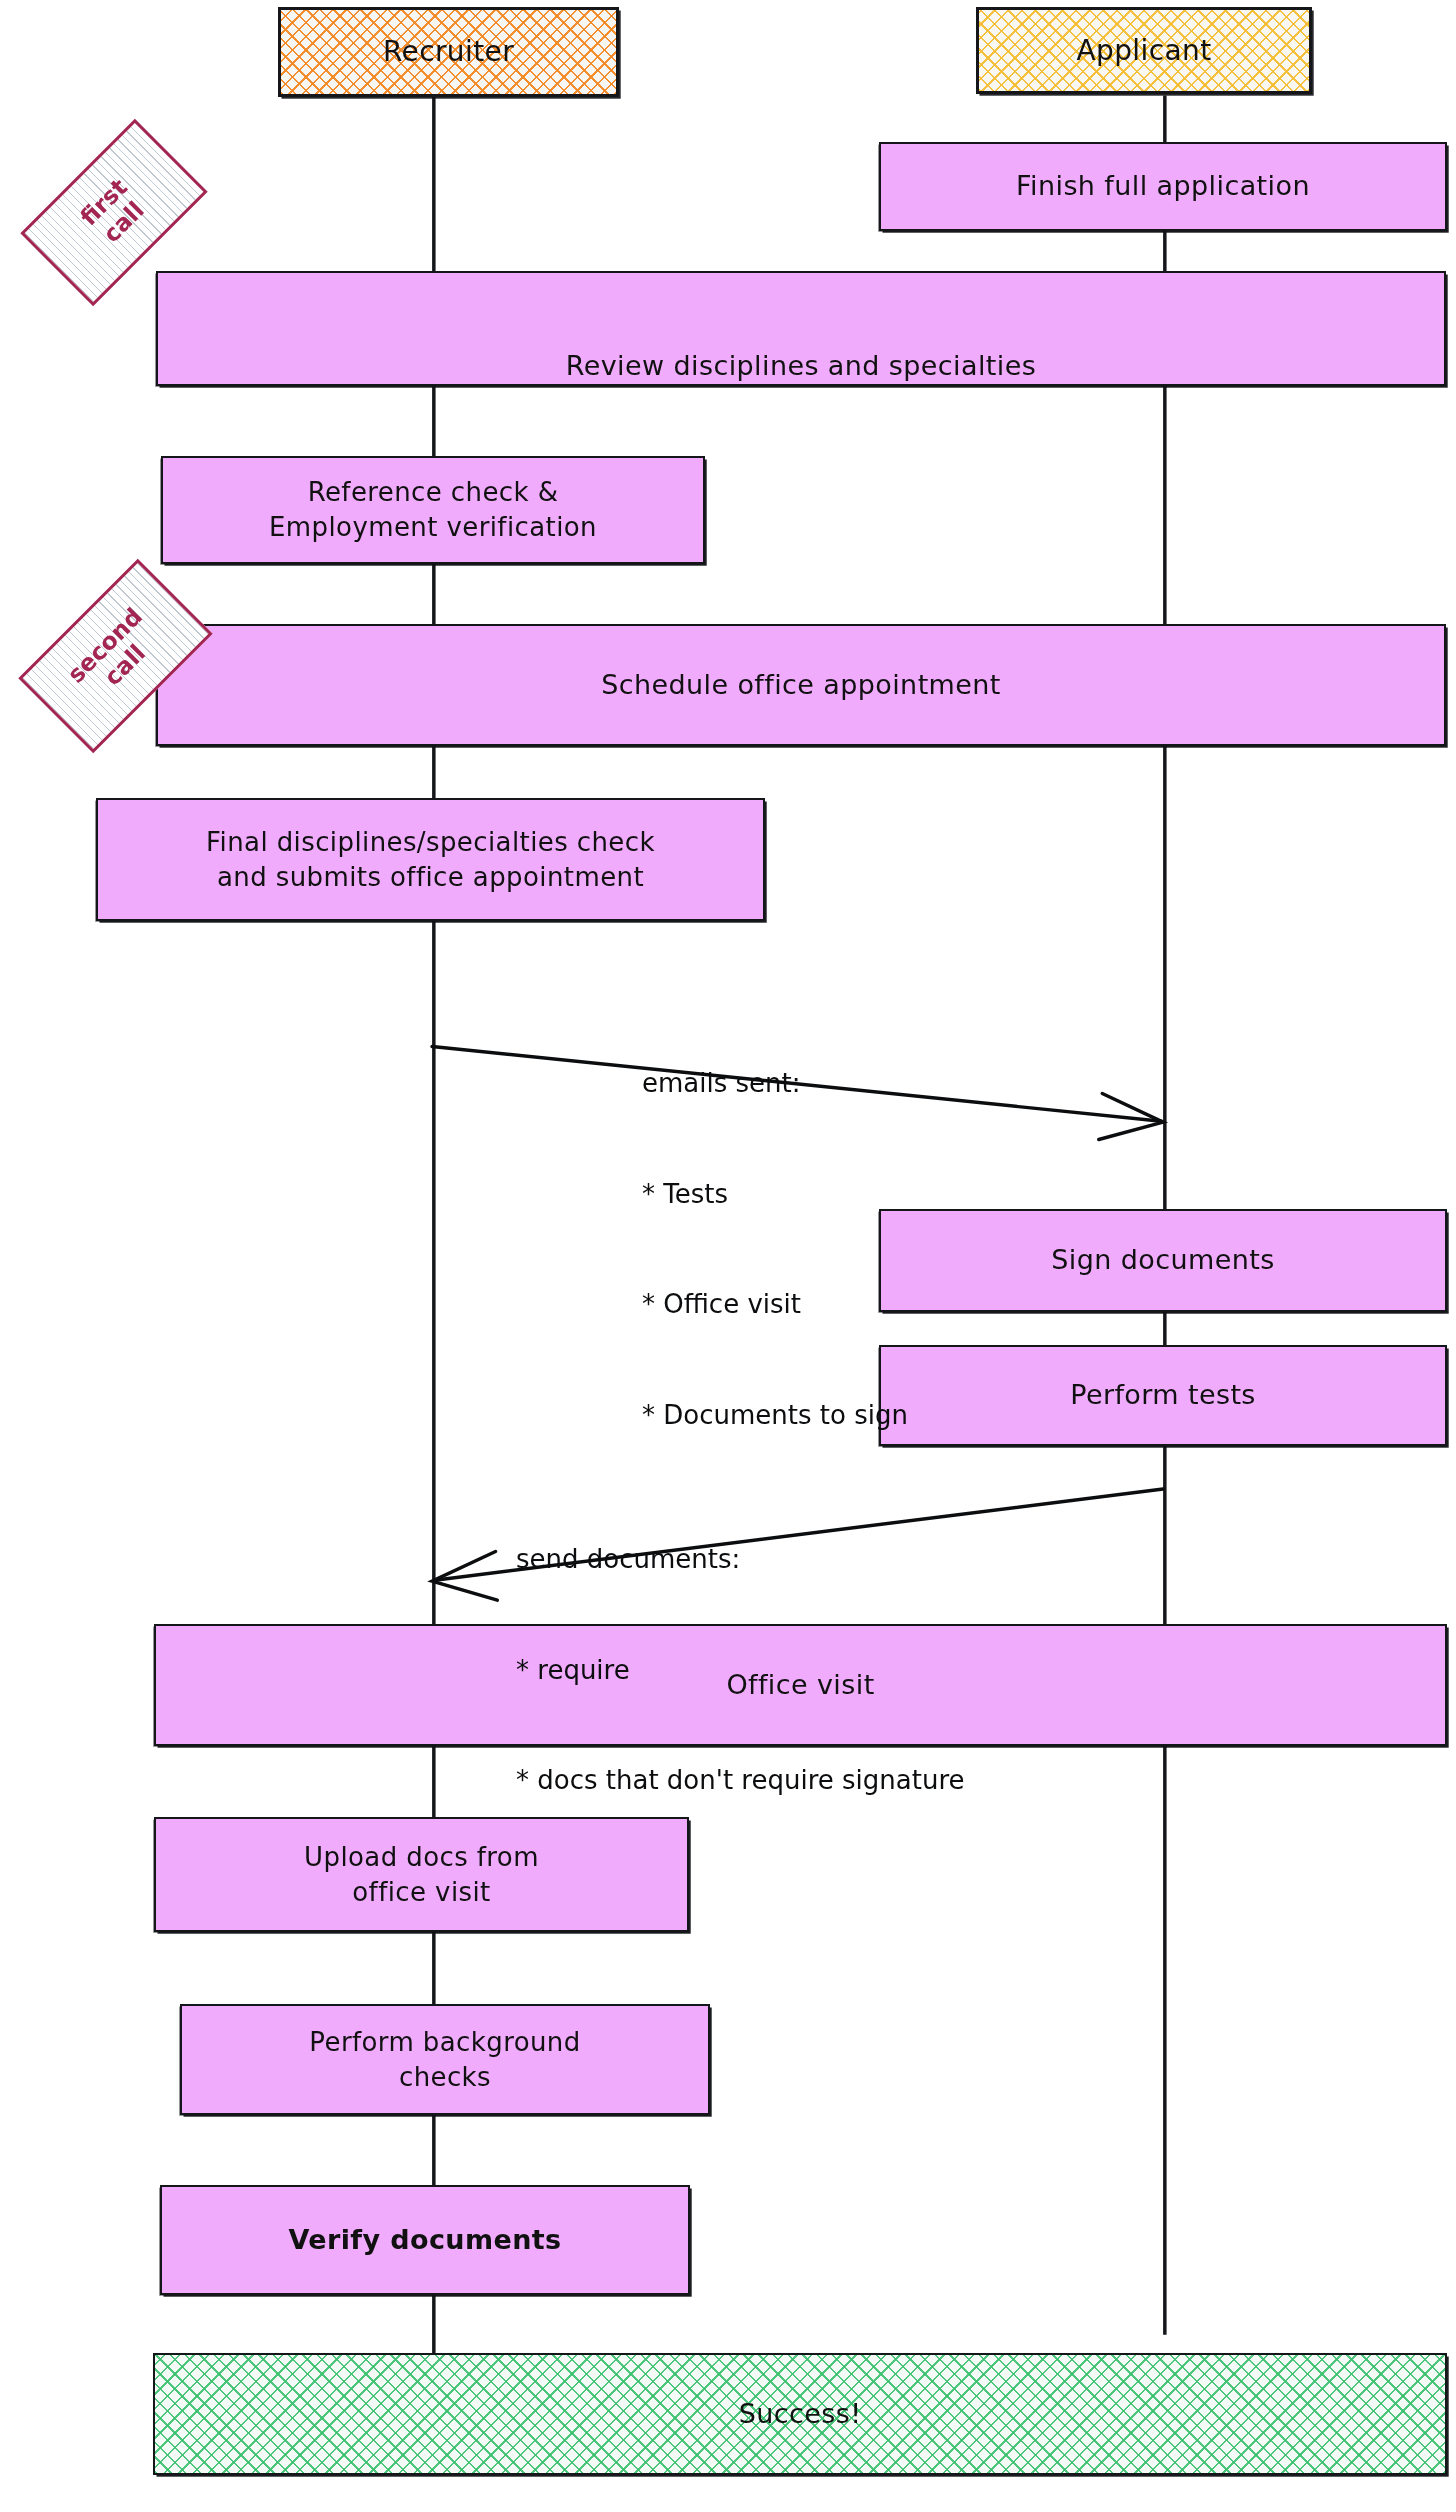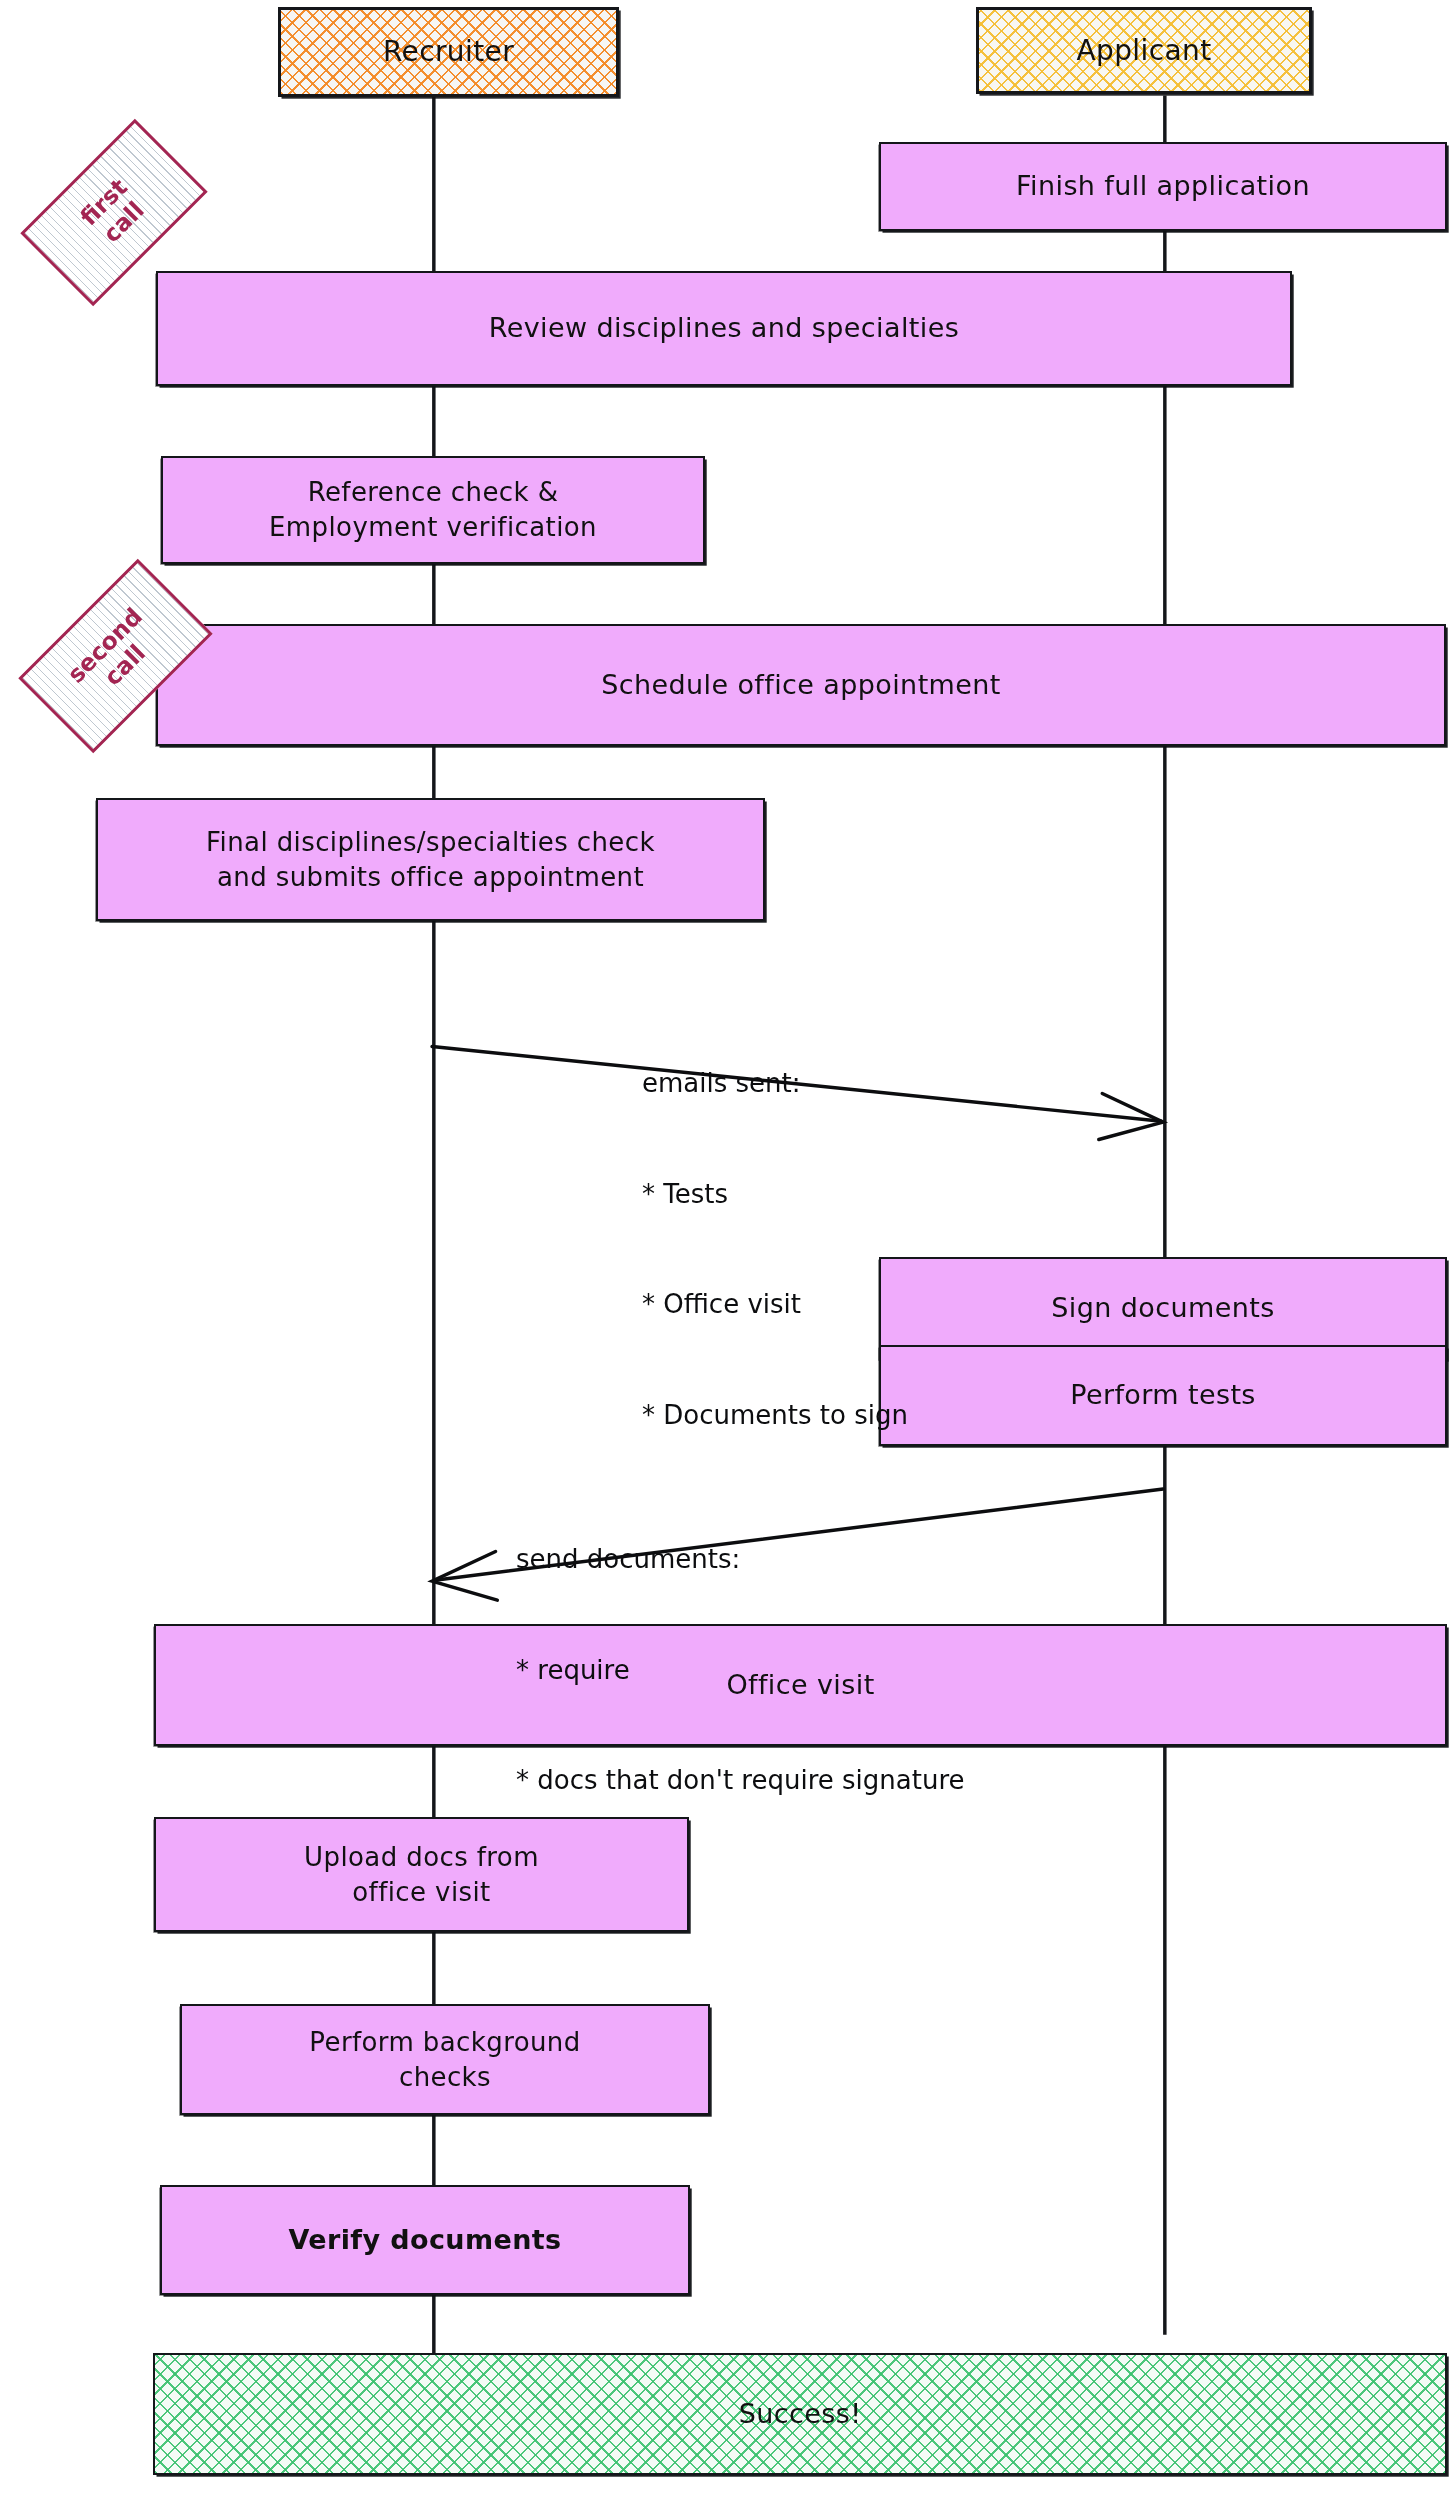--- a/index.html
+++ b/index.html
@@ -117,21 +117,21 @@
     <div>
       <div>second</div>
       <div>call</div>
     </div>
   </div>
 
   <div class="node proc" style="left:879px; top:142px; width:568px; height:89px;">
     <span class="lbl">Finish full application</span>
   </div>
 
-  <div class="node proc" style="left:156px; top:271px; width:1136px; height:115px;">
+  <div class="node proc" style="left:156px; top:271px; width:1290px; height:115px;align-items:flex-end;">
     <span class="lbl">Review disciplines and specialties</span>
   </div>
 
   <div class="node proc small" style="left:161px; top:456px; width:544px; height:108px;">
     <div>
       <div>Reference check &amp;</div>
       <div>Employment verification</div>
     </div>
   </div>
 
@@ -139,21 +139,21 @@
     <span class="lbl">Schedule office appointment</span>
   </div>
 
   <div class="node proc small" style="left:96px; top:798px; width:669px; height:123px;">
     <div>
       <div>Final disciplines/specialties check</div>
       <div>and submits office appointment</div>
     </div>
   </div>
 
-  <div class="node proc" style="left:879px; top:1209px; width:568px; height:103px;margin-top:48px;">
+  <div class="node proc" style="left:879px; top:1209px; width:568px; height:103px;">
     <span class="lbl">Sign documents</span>
   </div>
 
   <div class="node proc" style="left:879px; top:1345px; width:568px; height:101px;">
     <span class="lbl">Perform tests</span>
   </div>
 
   <div class="node proc" style="left:154px; top:1624px; width:1293px; height:122px;">
     <span class="lbl">Office visit</span>
   </div>

